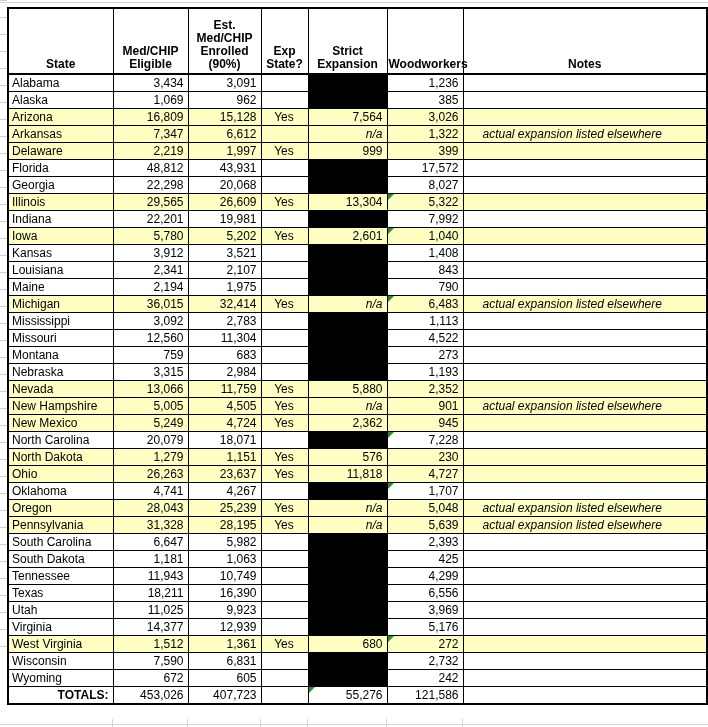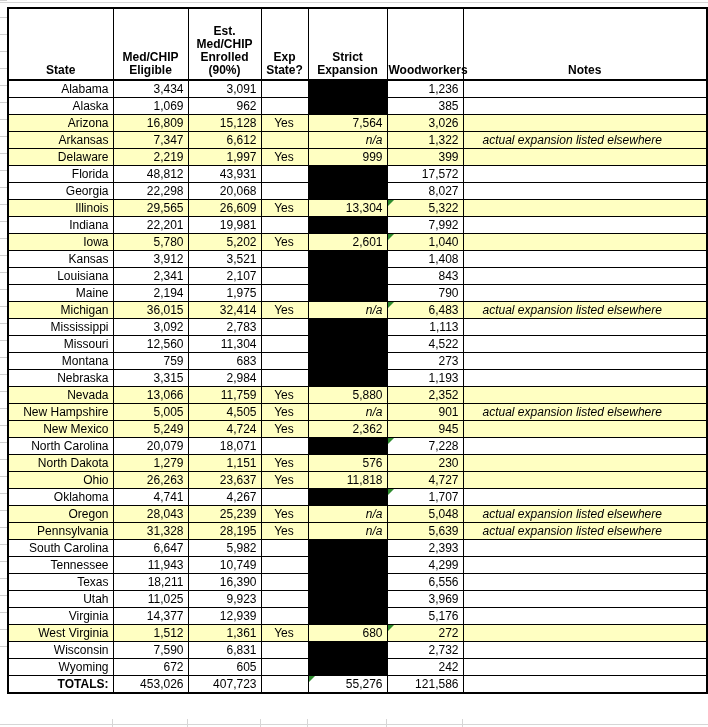--- a/index.html
+++ b/index.html
@@ -11,29 +11,29 @@
   .gl-top{left:0;top:2px;width:708px;height:1px;}
   .gl-left-ticks{left:0;top:71px;width:7px;height:649px;background:
      repeating-linear-gradient(to bottom,#cfcfcf 0 1px,transparent 1px 17px);}
   .gl-bottom{left:0;top:724px;width:708px;height:1px;}
   .gl-v{width:1px;top:719px;height:8px;}
 
   table{position:absolute;left:7px;top:7px;border-collapse:collapse;
         table-layout:fixed;width:699px;border:2px solid #000;}
   th{border:1px solid #000;border-bottom:2px solid #000;
      font-size:12px;font-weight:bold;line-height:13px;
-     vertical-align:bottom;text-align:center;padding:16px 1px 2px;
+     vertical-align:bottom;text-align:center;padding:10px 1px 2px;
      white-space:pre-line;background:#fff;}
   td{border:1px solid #000;font-size:12px;height:16px;line-height:16px;
      padding:0 4px 0 3px;position:relative;overflow:hidden;white-space:nowrap;
      background:#fff;}
   tr.yellow td{background:#ffffc2;}
   td.notes{font-style:italic;text-align:left;padding-left:19px;background:#fff;}
   td.black{background:#000 !important;}
-  td.state{text-align:right;}
+  td.state{text-align:left;}
   td.num{text-align:right;}
   td.exp{text-align:center;font-weight:normal;}
   td.na{font-style:italic;margin-top:7px;}
   td.label{text-align:right;font-weight:bold;margin-top:44px;}
   .corner{position:absolute;left:0;top:0;width:0;height:0;
           border-top:6px solid #2e8b2e;border-right:6px solid transparent;}
 </style>
 </head>
 <body>
 
@@ -324,20 +324,29 @@
         <tr>
           <td class="state">South Carolina</td>
           <td class="num">6,647</td>
           <td class="num">5,982</td>
           <td class="exp"></td>
           <td class="num black"></td>
           <td class="num">2,393</td>
           <td class="notes"></td>
         </tr>
         <tr>
+          <td class="state">South Dakota</td>
+          <td class="num">1,181</td>
+          <td class="num">1,063</td>
+          <td class="exp"></td>
+          <td class="num black"></td>
+          <td class="num">425</td>
+          <td class="notes"></td>
+        </tr>
+        <tr>
           <td class="state">Tennessee</td>
           <td class="num">11,943</td>
           <td class="num">10,749</td>
           <td class="exp"></td>
           <td class="num black"></td>
           <td class="num">4,299</td>
           <td class="notes"></td>
         </tr>
         <tr>
           <td class="state">Texas</td>

